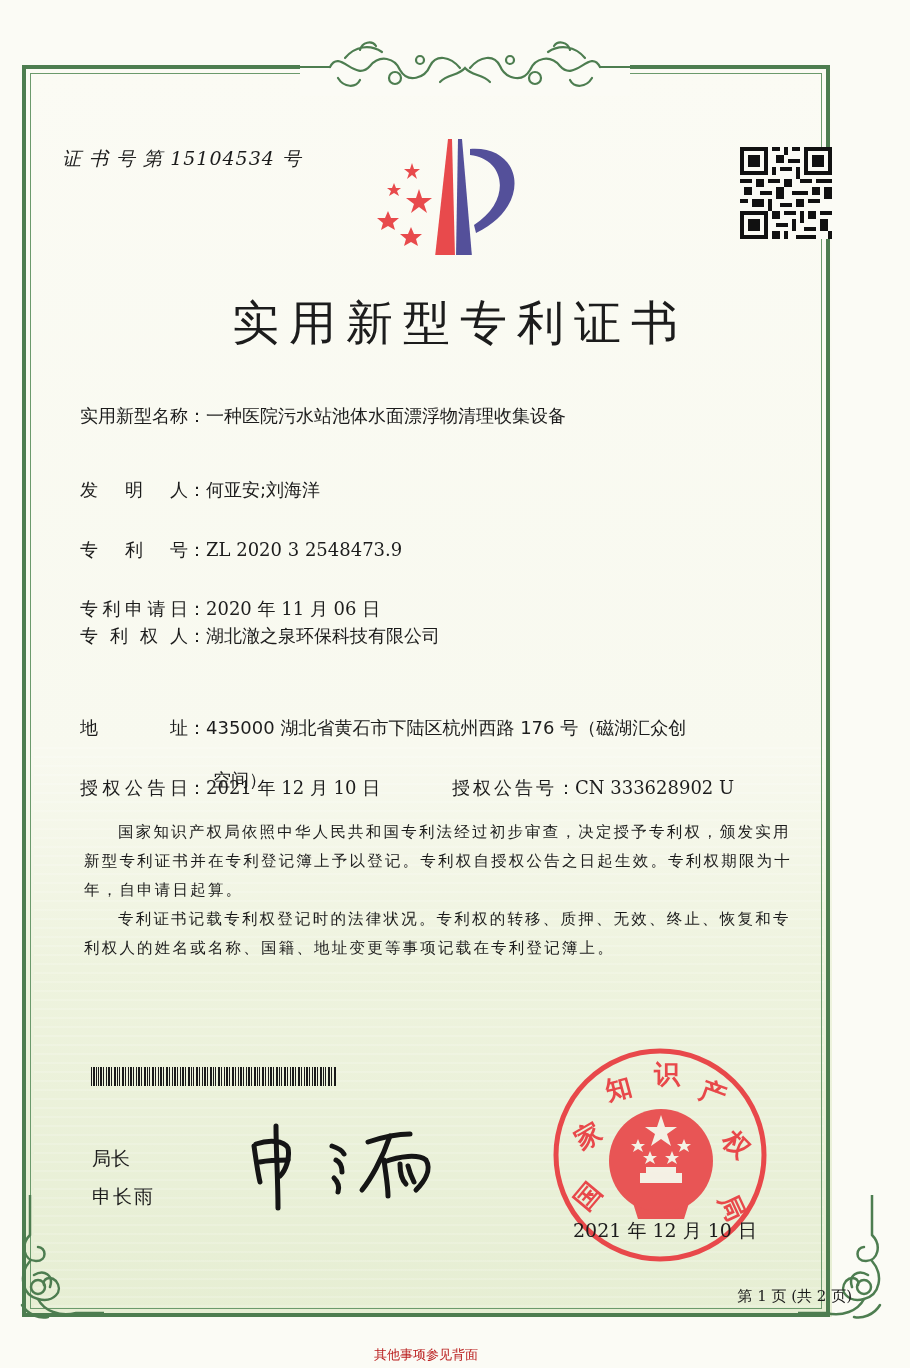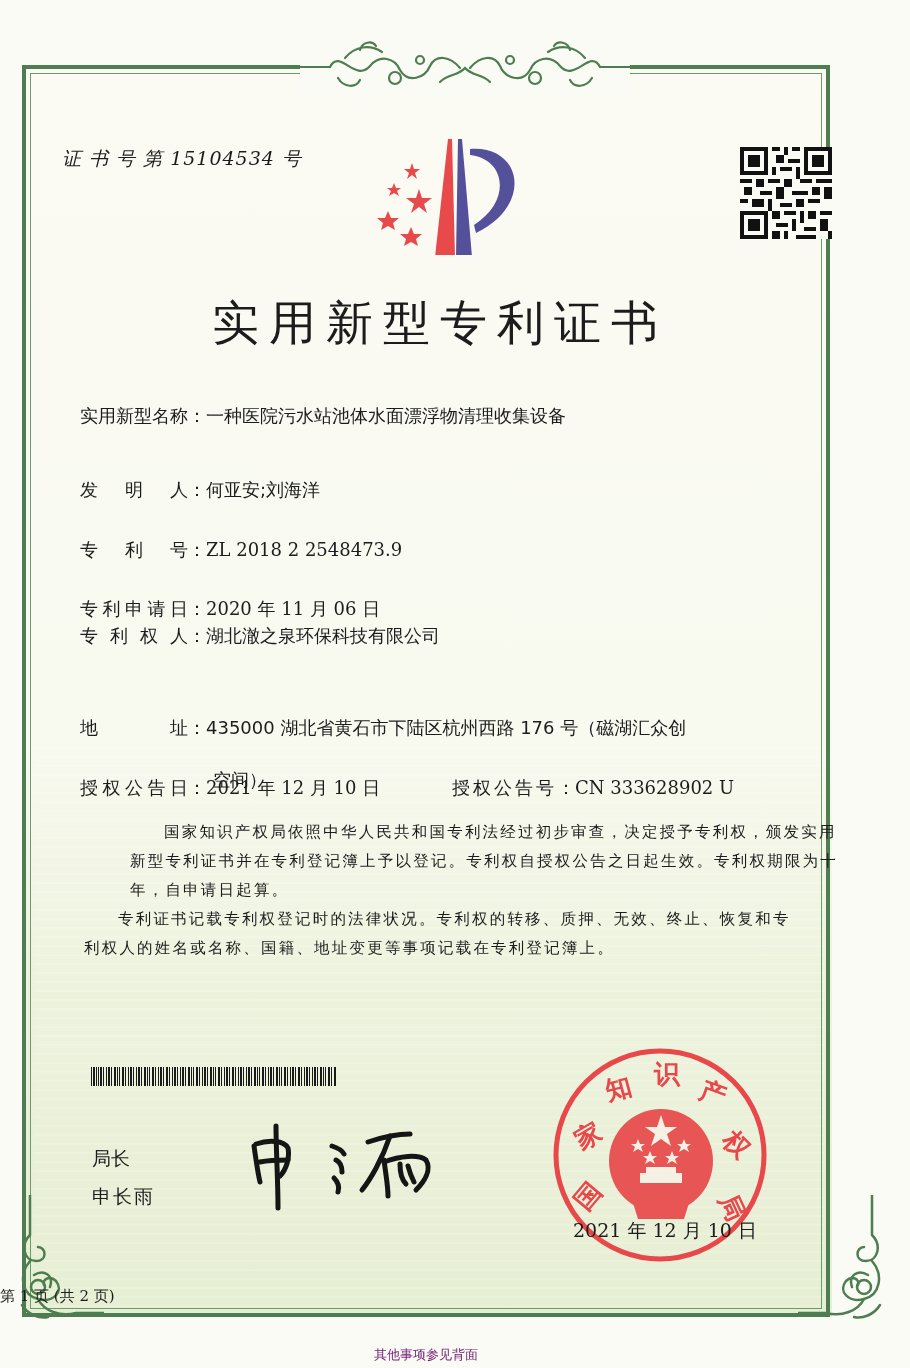--- a/index.html
+++ b/index.html
@@ -37,20 +37,21 @@
     .cert-no {
       position: absolute; left: 62px; top: 146px; font-size: 19px; letter-spacing: 1px; font-style: italic;
     }
     .logo { position: absolute; left: 372px; top: 135px; width: 160px; height: 120px; }
     .qr { position: absolute; left: 740px; top: 147px; width: 92px; height: 92px; }
 
     .title {
       position: absolute; left: 0; top: 292px; width: 880px; text-align: center;
       font-size: 47px; letter-spacing: 10px; font-weight: normal;
       font-family: "DejaVu Sans", "Liberation Sans", sans-serif;
+      padding-left: 20px;
     }
     .field {
       position: absolute; left: 80px; font-size: 18px; white-space: nowrap;
       font-family: "DejaVu Sans", "Liberation Sans", sans-serif;
     }
     .field .lbl { display: inline-block; width: 132px; }
     .field .lbl.spread { text-align-last: justify; width: 108px; }
     .field .val { font-family: "DejaVu Serif", "Liberation Serif", serif; }
 
     .addr-line2 { position: absolute; left: 213px; top: 742px; font-size: 18px;
@@ -65,22 +66,22 @@
       letter-spacing: 2.2px; text-indent: 34px;
     }
     .barcode { position: absolute; left: 91px; top: 1067px; width: 246px; height: 19px; }
     .director-title { position: absolute; left: 92px; top: 1146px; font-size: 19px;
       font-family: Liberation Serif, serif; }
     .director-name { position: absolute; left: 92px; top: 1184px; font-size: 19px; letter-spacing: 2px;
       font-family: "DejaVu Sans", "Liberation Sans", sans-serif; }
     .signature { position: absolute; left: 250px; top: 1120px; width: 215px; height: 100px; }
     .seal { position: absolute; left: 548px; top: 1043px; width: 225px; height: 225px; }
     .seal-date { position: absolute; left: 573px; top: 1218px; font-size: 19px; }
-    .page-no { position: absolute; left: 0; width: 852px; top: 1287px; text-align: left; font-size: 15px; }
-    .back-note { position: absolute; left: 0; width: 852px; top: 1346px; text-align: center; font-size: 13px; color: #701a75; }
+    .page-no { position: absolute; left: 0; width: 852px; top: 1287px; text-align: right; font-size: 15px; }
+    .back-note { position: absolute; left: 0; width: 852px; top: 1346px; text-align: center; font-size: 13px; color: #b91c1c; }
   </style>
 </head>
 <body>
 
 <div class="frame-bg"></div>
 <div class="wave"></div>
 <div class="border-outer"></div>
 <div class="border-inner"></div>
 
 <div class="ornament-top">
@@ -171,21 +172,21 @@
 
 <div class="field" style="top:404px;">
   <span class="lbl" style="width:auto;">实用新型名称</span><span>：</span><span class="val" style="font-family:'DejaVu Sans','Liberation Sans',sans-serif;">一种医院污水站池体水面漂浮物清理收集设备</span>
 </div>
 
 <div class="field" style="top:478px;">
   <span class="lbl spread">发 明 人</span><span>：</span><span class="val" style="font-family:'DejaVu Sans','Liberation Sans',sans-serif;">何亚安;刘海洋</span>
 </div>
 
 <div class="field" style="top:538px;">
-  <span class="lbl spread">专 利 号</span><span>：</span><span class="val">ZL 2018 2 2548473.9</span>
+  <span class="lbl spread">专 利 号</span><span>：</span><span class="val">ZL 2020 3 2548473.9</span>
 </div>
 
 <div class="field" style="top:597px;">
   <span class="lbl spread">专利申请日</span><span>：</span><span class="val">2020 年 11 月 06 日</span>
 </div>
 
 <div class="field" style="top:624px;">
   <span class="lbl spread">专 利 权 人</span><span>：</span><span class="val" style="font-family:'DejaVu Sans','Liberation Sans',sans-serif;">湖北澈之泉环保科技有限公司</span>
 </div>
 
@@ -195,21 +196,21 @@
 <div class="addr-line2">空间）</div>
 
 <div class="field" style="top:776px;text-align:right;">
   <span class="lbl spread">授权公告日</span><span>：</span><span class="val">2021 年 12 月 10 日</span>
 </div>
 
 <div class="pub-no">
   <span style="letter-spacing:3px;">授权公告号</span><span>：</span><span class="val">CN 333628902 U</span>
 </div>
 
-<div class="para" style="top:818px;margin-left:46px;">国家知识产权局依照中华人民共和国专利法经过初步审查，决定授予专利权，颁发实用新型专利证书并在专利登记簿上予以登记。专利权自授权公告之日起生效。专利权期限为十年，自申请日起算。</div>
+<div class="para" style="top:818px;">国家知识产权局依照中华人民共和国专利法经过初步审查，决定授予专利权，颁发实用新型专利证书并在专利登记簿上予以登记。专利权自授权公告之日起生效。专利权期限为十年，自申请日起算。</div>
 <div class="para" style="top:905px;">专利证书记载专利权登记时的法律状况。专利权的转移、质押、无效、终止、恢复和专利权人的姓名或名称、国籍、地址变更等事项记载在专利登记簿上。</div>
 
 <div class="barcode">
   <svg width="246" height="19" viewBox="0 0 246 19" shape-rendering="crispEdges">
     <g fill="#1a1a1a">
       <rect x="0" y="0" width="1" height="19"></rect>
         <rect x="2" y="0" width="2" height="19"></rect>
         <rect x="5" y="0" width="1" height="19"></rect>
         <rect x="7" y="0" width="1" height="19"></rect>
         <rect x="9" y="0" width="2" height="19"></rect>

